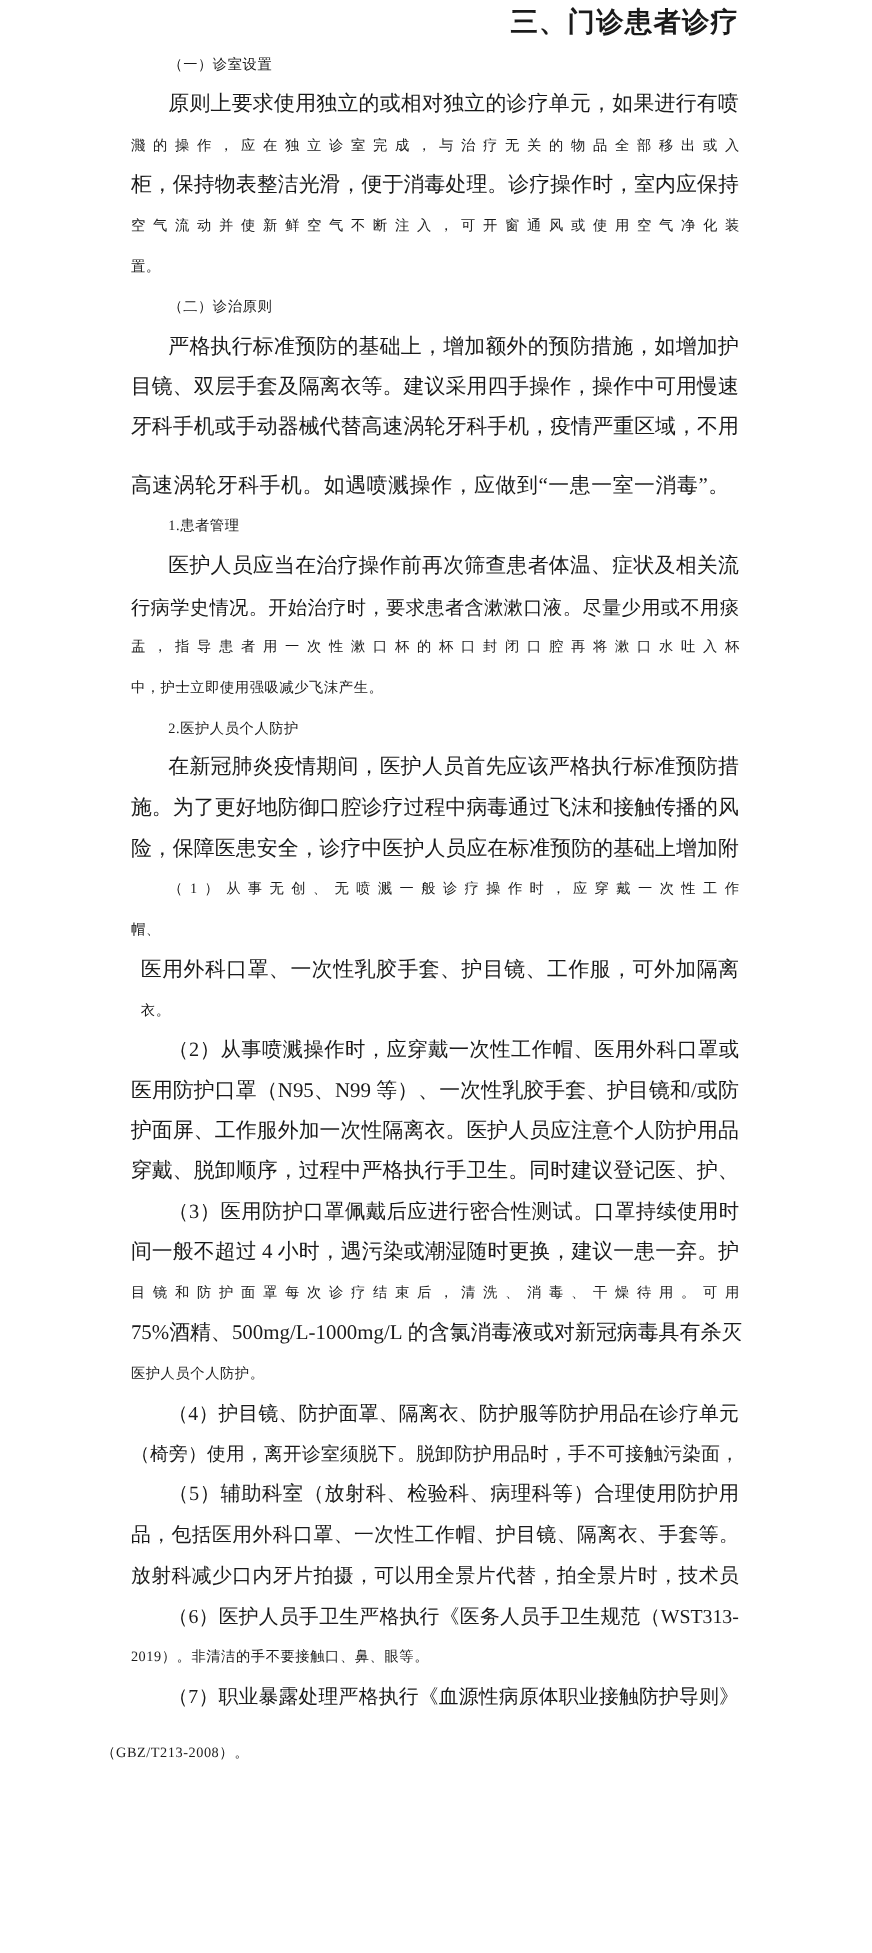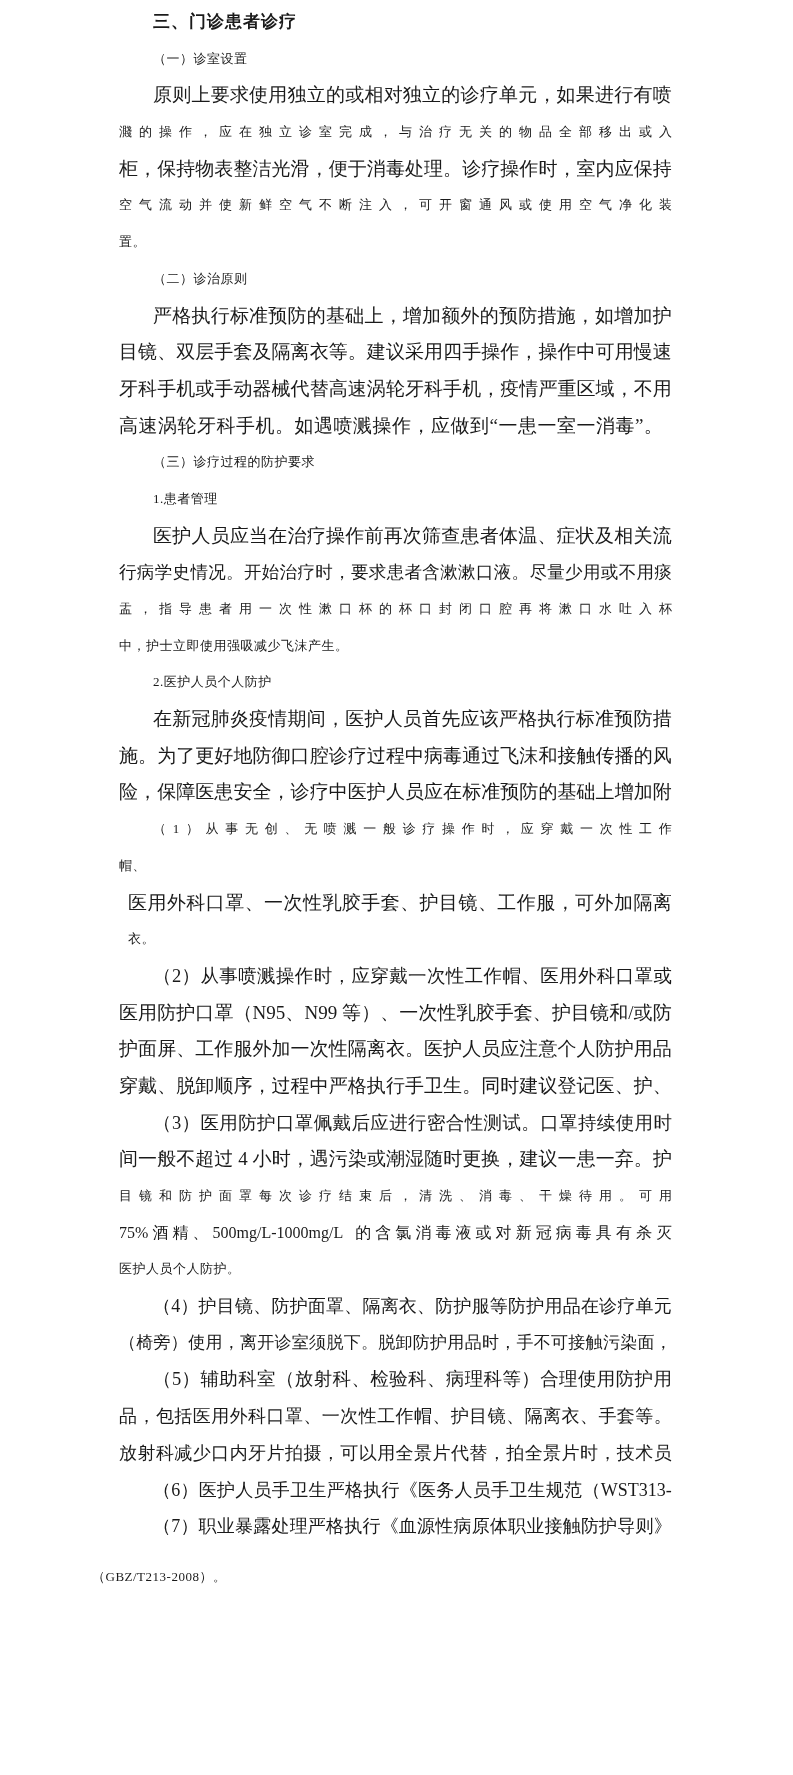--- a/index.html
+++ b/index.html
@@ -28,24 +28,25 @@
   }
   .ln.ind{ padding-left:34px; }
   .ln.fill{
     display:flex;
     justify-content:space-between;
     white-space:normal;
     letter-spacing:0;
   }
   .ln.fill span{ flex:0 0 auto; }
   .ln.title{
-    font-family:Liberation Serif, serif;
+    font-family:Liberation Mono, monospace;
     font-weight:bold;
-    font-size:17px;
+    font-size:25px;
     letter-spacing:1px;
+    text-align:right;
   }
 </style>
 </head>
 <body>
 
 <div class="page">
   <div class="doc">
       <div class="ln title ind">三、门诊患者诊疗</div>
       <div class="ln ind">（一）诊室设置</div>
       <div class="ln ind fill" style="font-size: 19px;">
@@ -254,22 +255,21 @@
         <span>疫</span>
         <span>情</span>
         <span>严</span>
         <span>重</span>
         <span>区</span>
         <span>域</span>
         <span>，</span>
         <span>不</span>
         <span>用</span>
       </div>
-      <div class="ln" style="font-size: 19px;">高速涡轮牙科手机。如遇喷溅操作，应做到“一患一室一消毒”。</div>
-      <div class="ln ind">（三）诊疗过程的防护要求</div>
+      <div class="ln" style="font-size: 19px; margin-top: 16px;">高速涡轮牙科手机。如遇喷溅操作，应做到“一患一室一消毒”。</div>
       <div class="ln ind">1.患者管理</div>
       <div class="ln ind fill" style="font-size: 19px;">
         <span>医</span>
         <span>护</span>
         <span>人</span>
         <span>员</span>
         <span>应</span>
         <span>当</span>
         <span>在</span>
         <span>治</span>
@@ -719,21 +719,21 @@
         <span>毒</span>
         <span>、</span>
         <span>干</span>
         <span>燥</span>
         <span>待</span>
         <span>用</span>
         <span>。</span>
         <span>可</span>
         <span>用</span>
       </div>
-      <div class="ln fill" style="font-size: 16px; text-align: center;">
+      <div class="ln fill" style="font-size: 19px; text-align: center;">
         <span>75%</span>
         <span>酒</span>
         <span>精</span>
         <span>、</span>
         <span>500mg/L-1000mg/L</span>
         <span>&nbsp;</span>
         <span>的</span>
         <span>含</span>
         <span>氯</span>
         <span>消</span>
@@ -931,20 +931,21 @@
         <span>人</span>
         <span>员</span>
         <span>手</span>
         <span>卫</span>
         <span>生</span>
         <span>规</span>
         <span>范</span>
         <span>（</span>
         <span>WST313-</span>
       </div>
+      <div class="ln">2019）。非清洁的手不要接触口、鼻、眼等。</div>
       <div class="ln ind fill" style="font-size: 18px;">
         <span>（</span>
         <span>7</span>
         <span>）</span>
         <span>职</span>
         <span>业</span>
         <span>暴</span>
         <span>露</span>
         <span>处</span>
         <span>理</span>

